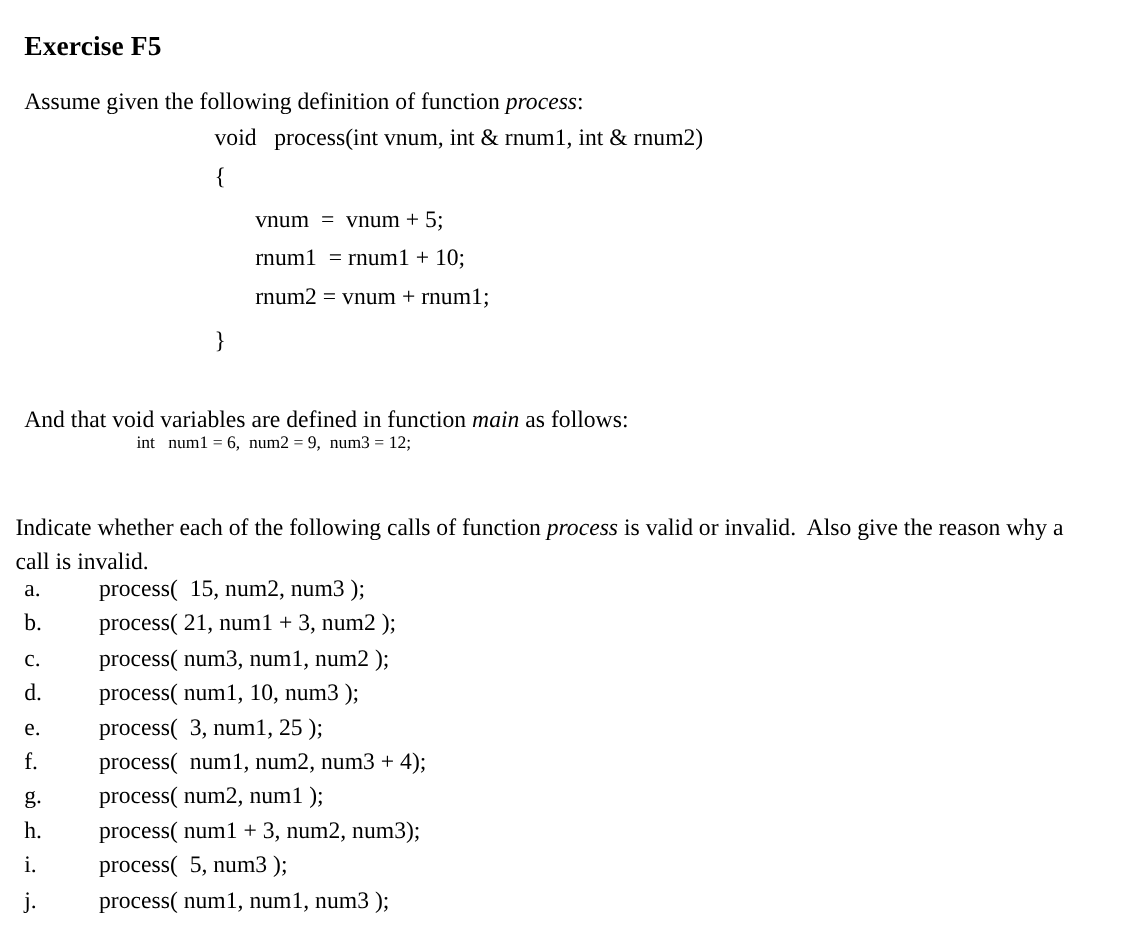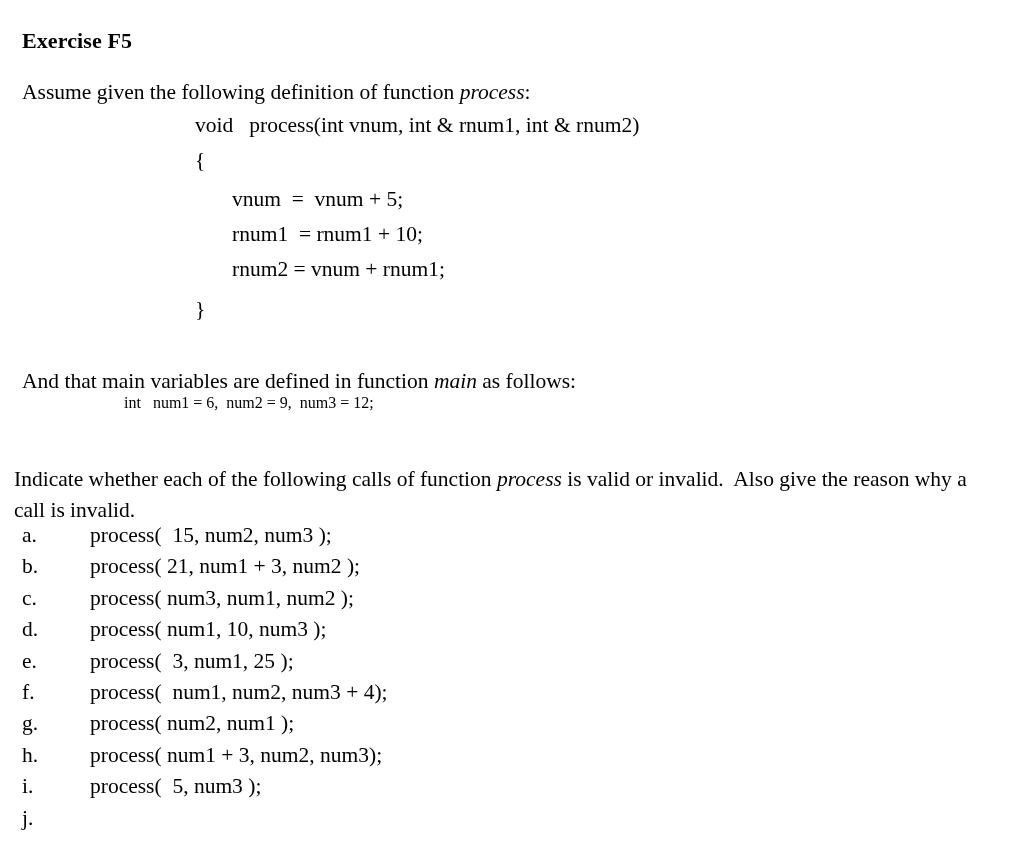--- a/index.html
+++ b/index.html
@@ -18,21 +18,21 @@
   .page {
     position: relative;
     width: 1024px;
     height: 852px;
     padding: 0;
   }
   .title {
     position: absolute;
     left: 22px;
     top: 11px;
-    font-size: 22px;
+    font-size: 25px;
     font-weight: bold;
     letter-spacing: 0.1px;
     line-height: 30px;
     white-space: pre;
   }
   .para {
     position: absolute;
     font-size: 21.5px;
     line-height: 31px;
     white-space: pre-wrap;
@@ -119,21 +119,21 @@
 
   <div class="code-block">
     <div class="code-line">void   process(int vnum, int &amp; rnum1, int &amp; rnum2)</div>
     <div class="code-line">{</div>
     <div class="code-line indent gap-before">vnum  =  vnum + 5;</div>
     <div class="code-line indent">rnum1  = rnum1 + 10;</div>
     <div class="code-line indent">rnum2 = vnum + rnum1;</div>
     <div class="code-line gap-after">}</div>
   </div>
 
-  <p class="para para-locals"><span>And that main variables are defined in function </span><em class="it">main</em><span> as follows:</span></p>
+  <p class="para para-locals"><span>And that void variables are defined in function </span><em class="it">main</em><span> as follows:</span></p>
 
   <div class="decl-line">int   num1 = 6,  num2 = 9,  num3 = 12;</div>
 
   <p class="para para-indicate"><span>Indicate whether each of the following calls of function </span><em class="it">process</em><span> is valid or invalid.  Also give the reason why a call is invalid.</span></p>
 
   <div class="call-list">
     <div class="call-row">
       <span class="call-label">a.</span>
       <span class="call-text">process(  15, num2, num3 );</span>
     </div>
@@ -164,16 +164,17 @@
     <div class="call-row">
       <span class="call-label">h.</span>
       <span class="call-text">process( num1 + 3, num2, num3);</span>
     </div>
     <div class="call-row">
       <span class="call-label">i.</span>
       <span class="call-text">process(  5, num3 );</span>
     </div>
     <div class="call-row">
       <span class="call-label">j.</span>
+      <span class="call-text">process( num1, num1, num3 );</span>
     </div>
   </div>
 
 </div>
 
 </body></html>

